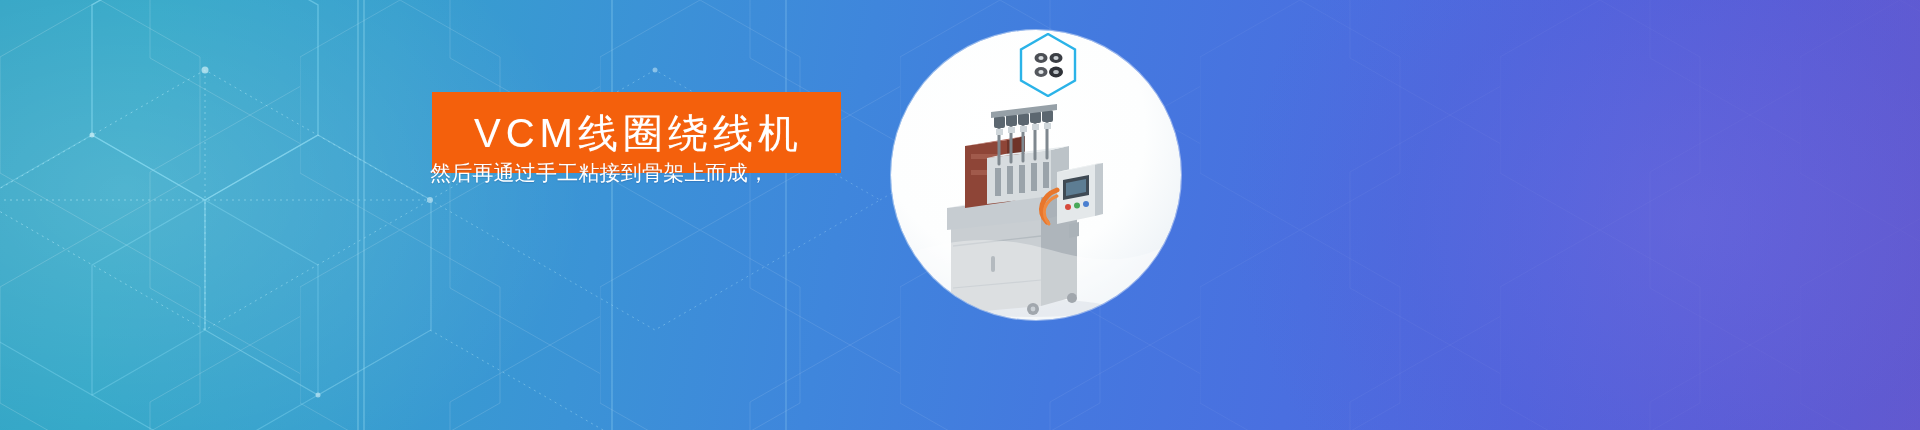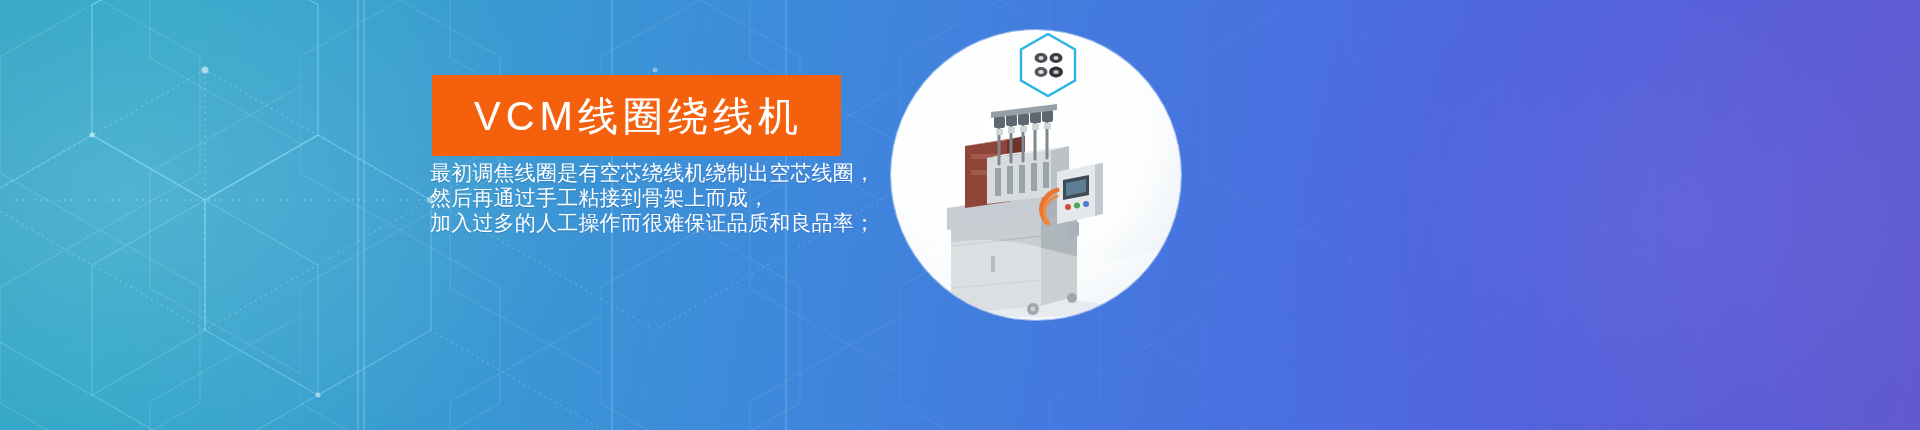--- a/index.html
+++ b/index.html
@@ -63,21 +63,21 @@
         rgba(120,110,220,0.35) 0%,
         rgba(90,95,210,0.18) 45%,
         rgba(70,90,200,0.0) 72%);
     pointer-events: none;
   }
 
   
   .title-box {
     position: absolute;
     left: 432px;
-    top: 75px;
+    top: 92px;
     width: 409px;
     height: 81px;
     background: #f4600c;
     display: flex;
     align-items: center;
     justify-content: center;
     box-sizing: border-box;
   }
   .title-text {
     color: #ffffff;
@@ -201,23 +201,21 @@
         </g>
       </g>
     </svg>
   </div>
 
   <div class="title-box">
     <span class="title-text">VCM线圈绕线机</span>
   </div>
 
   <div class="body-copy">
-    <div class="body-line">最初调焦线圈是有空芯绕线机绕制出空芯线圈，</div>
     <div class="body-line">然后再通过手工粘接到骨架上而成，</div>
-    <div class="body-line">加入过多的人工操作而很难保证品质和良品率；</div>
   </div>
 
   <div class="product-circle">
     <svg viewBox="0 0 290 290" xmlns="http://www.w3.org/2000/svg">
 
       <ellipse cx="140" cy="278" rx="78" ry="9" fill="rgba(120,140,160,0.18)"></ellipse>
 
       <g>
 
         <path d="M60 196 L150 186 L150 276 L60 284 Z" fill="#c9ced2"></path>

